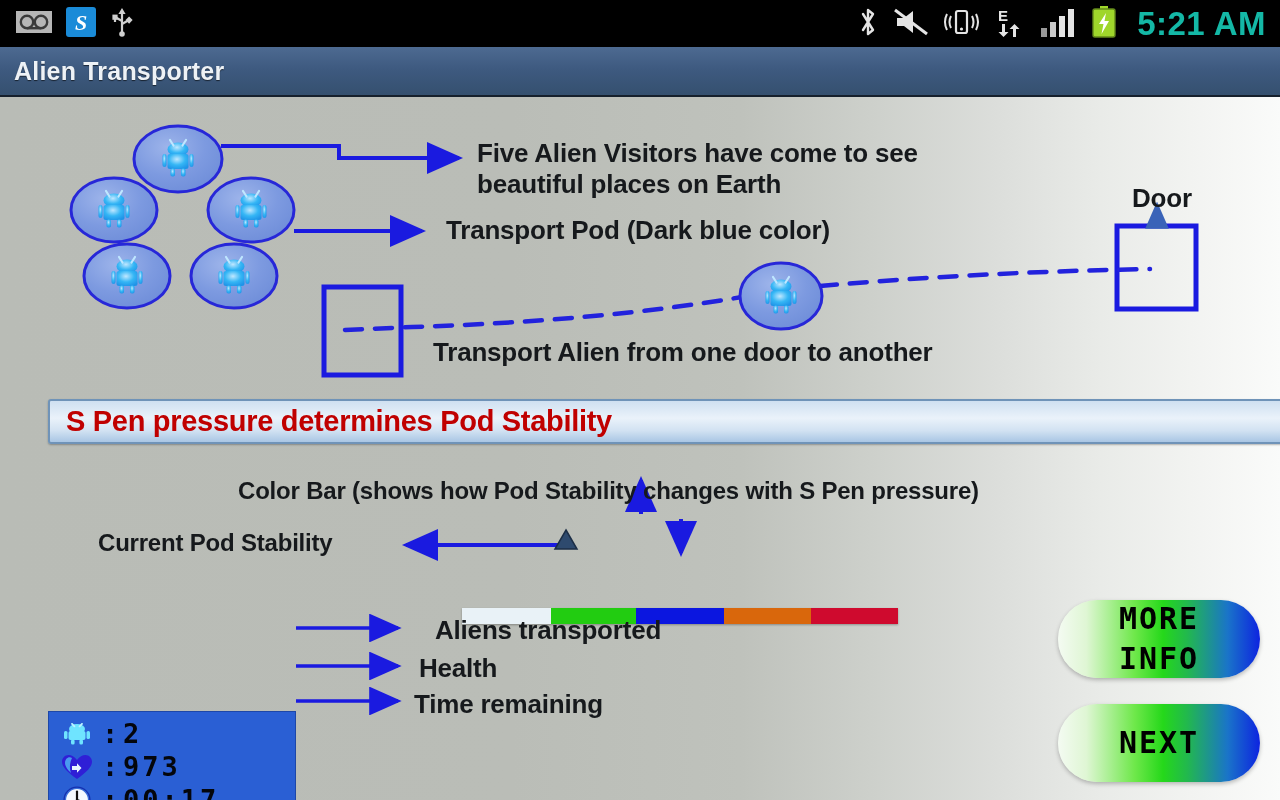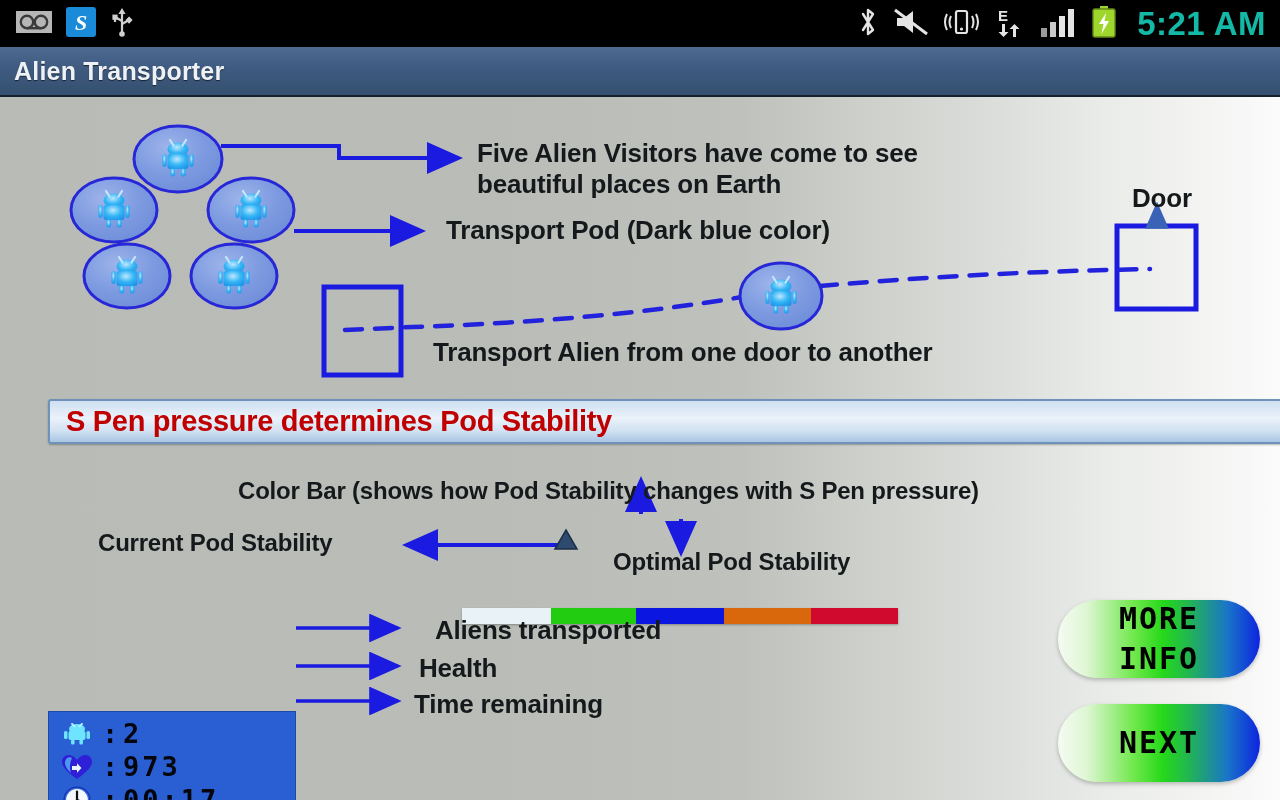--- a/index.html
+++ b/index.html
@@ -351,21 +351,20 @@
 
     <div id="colorbar">
         <div class="seg" style="width: 20.5%; background: rgb(233, 242, 247);"></div>
         <div class="seg" style="width: 19.5%; background: rgb(34, 204, 17);"></div>
         <div class="seg" style="width: 20%; background: rgb(11, 22, 224);"></div>
         <div class="seg" style="width: 20%; background: rgb(217, 103, 12);"></div>
         <div class="seg" style="width: 20%; background: rgb(207, 10, 46);"></div>
       </div>
 
     <div class="lbl small" style="left:98px; top:432px;">Current Pod Stability</div>
-    <div class="lbl small" style="left:613px; top:451px;">Optimal Pod Stability</div>
 
     <div id="hud">
       <div class="hud-row">
         <span class="hud-ic">
           <svg width="30" height="22" viewBox="0 0 30 22">
               <g fill="#6fe4ff">
                 <ellipse cx="15" cy="6" rx="8" ry="5"></ellipse>
                 <rect x="6.5" y="8" width="17" height="9" rx="2"></rect>
                 <rect x="2" y="8" width="3.5" height="8" rx="1.6"></rect>
                 <rect x="24.5" y="8" width="3.5" height="8" rx="1.6"></rect>

